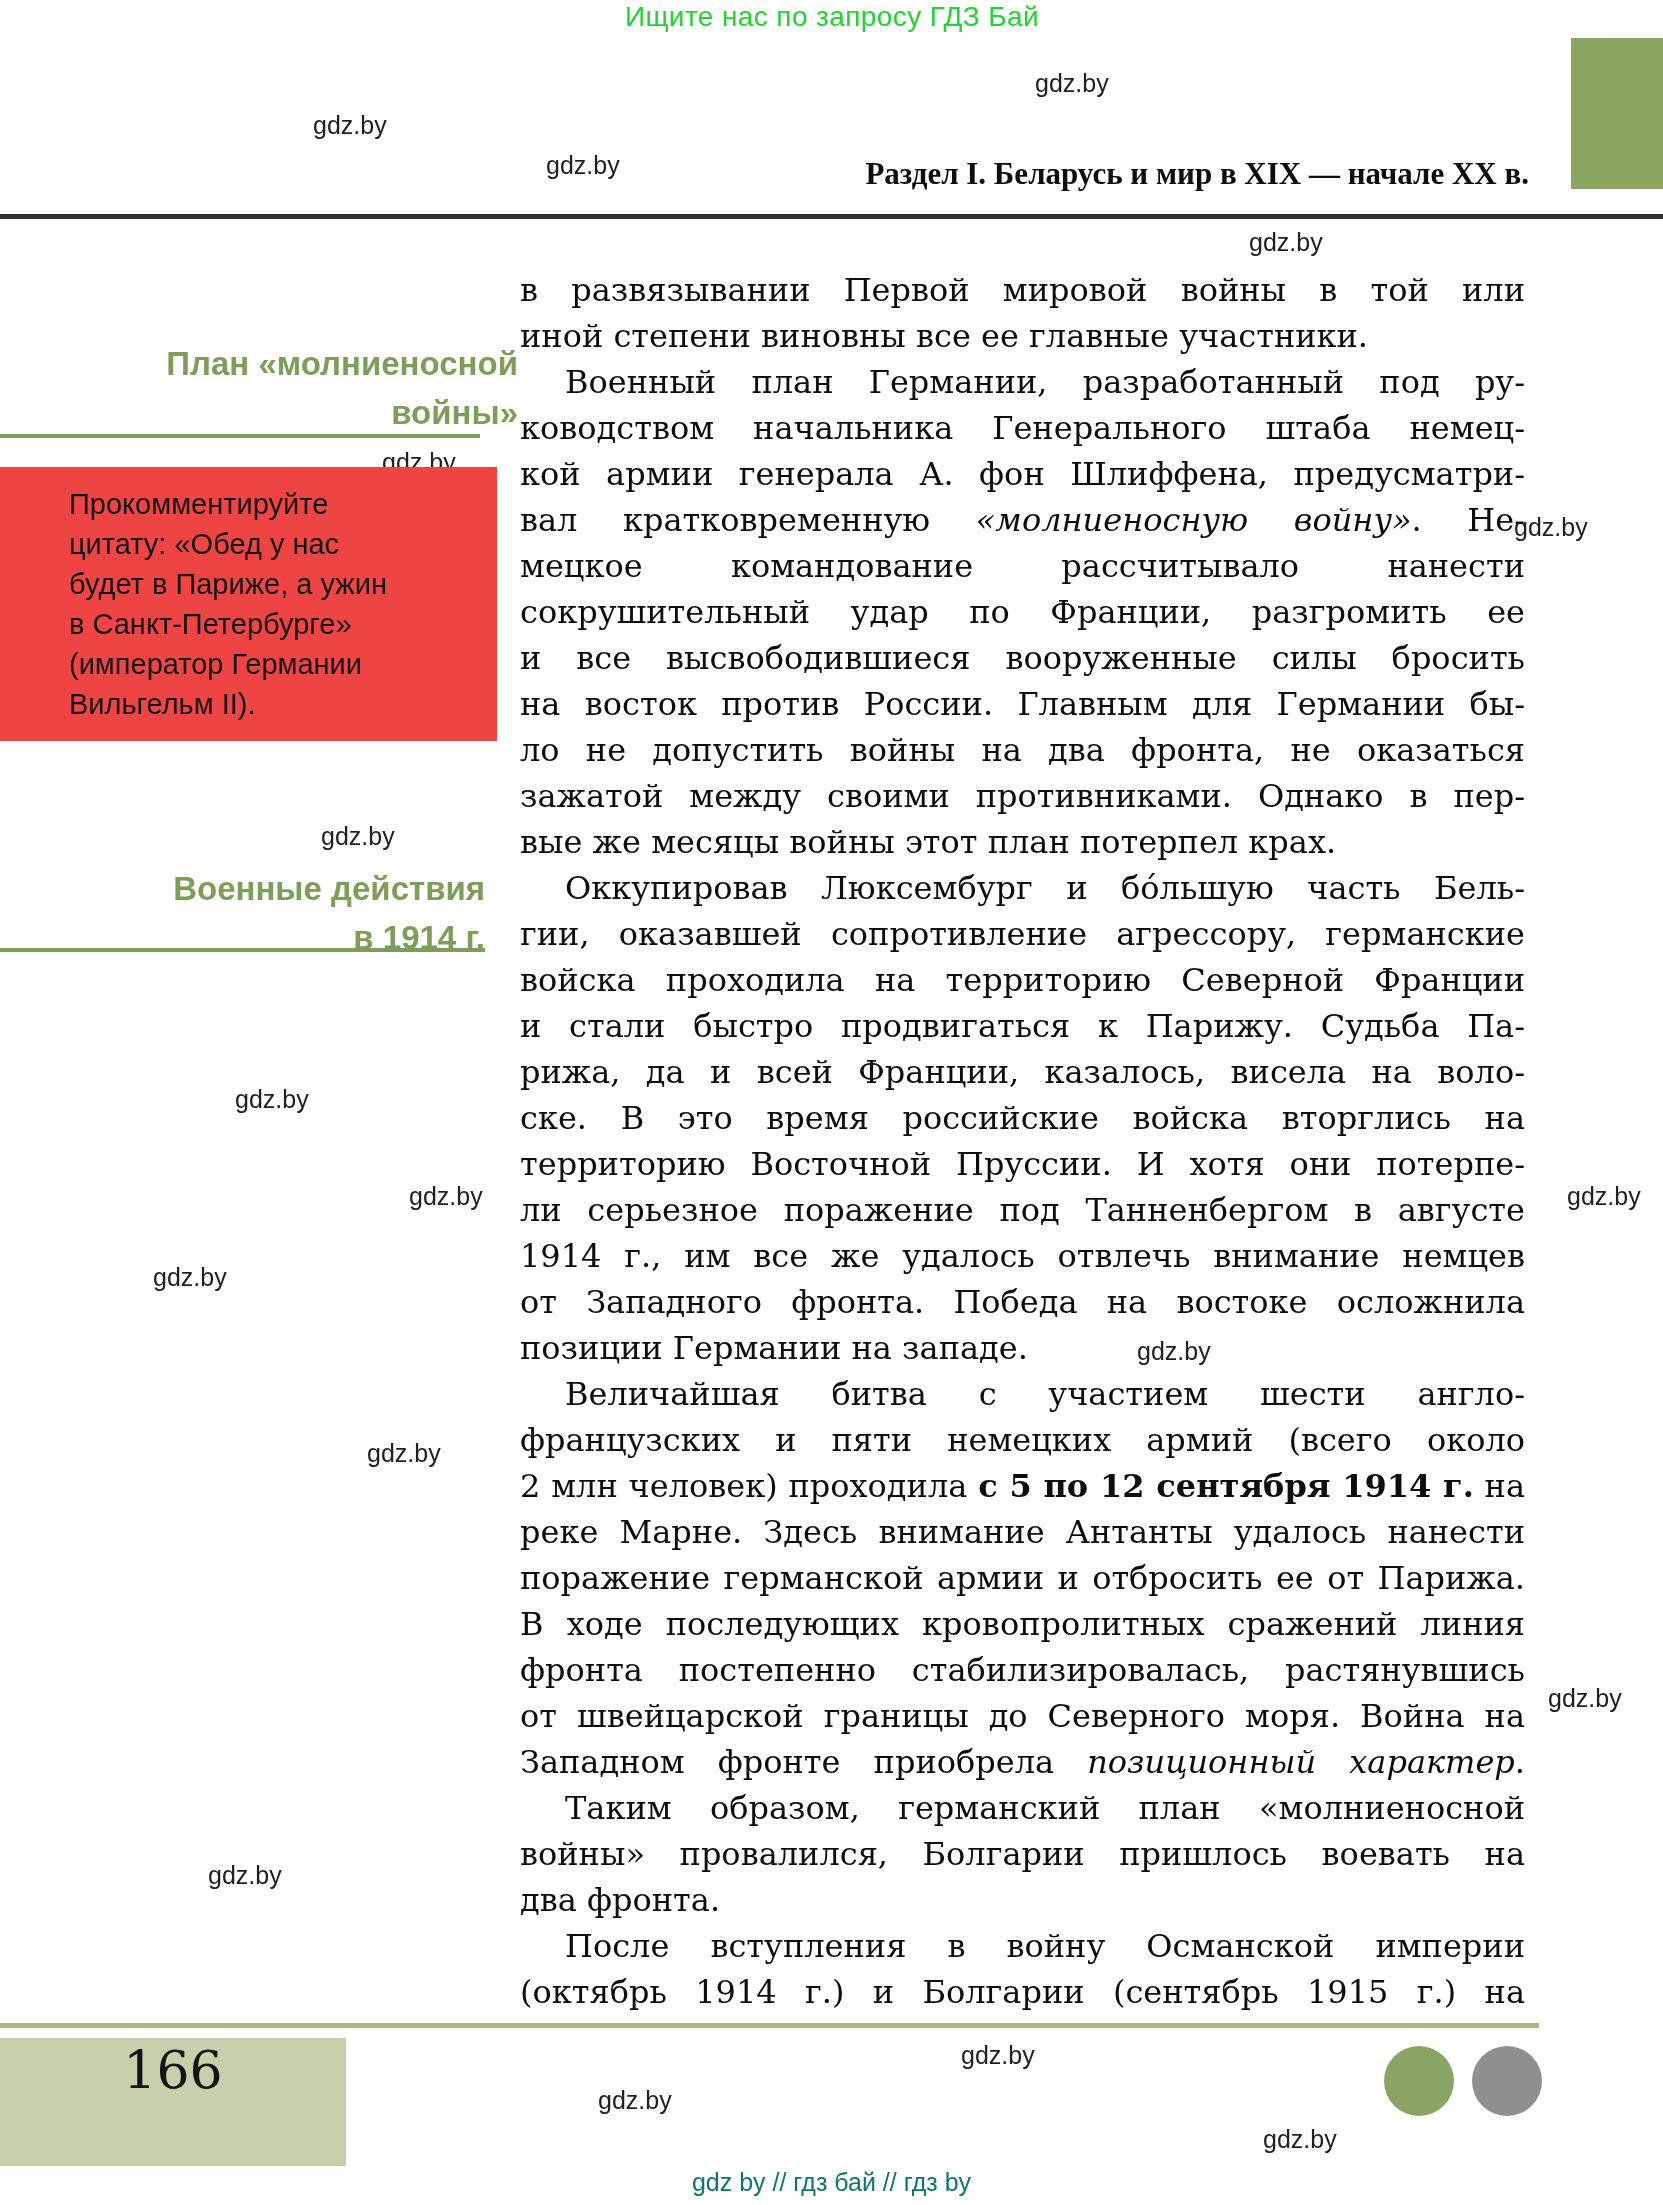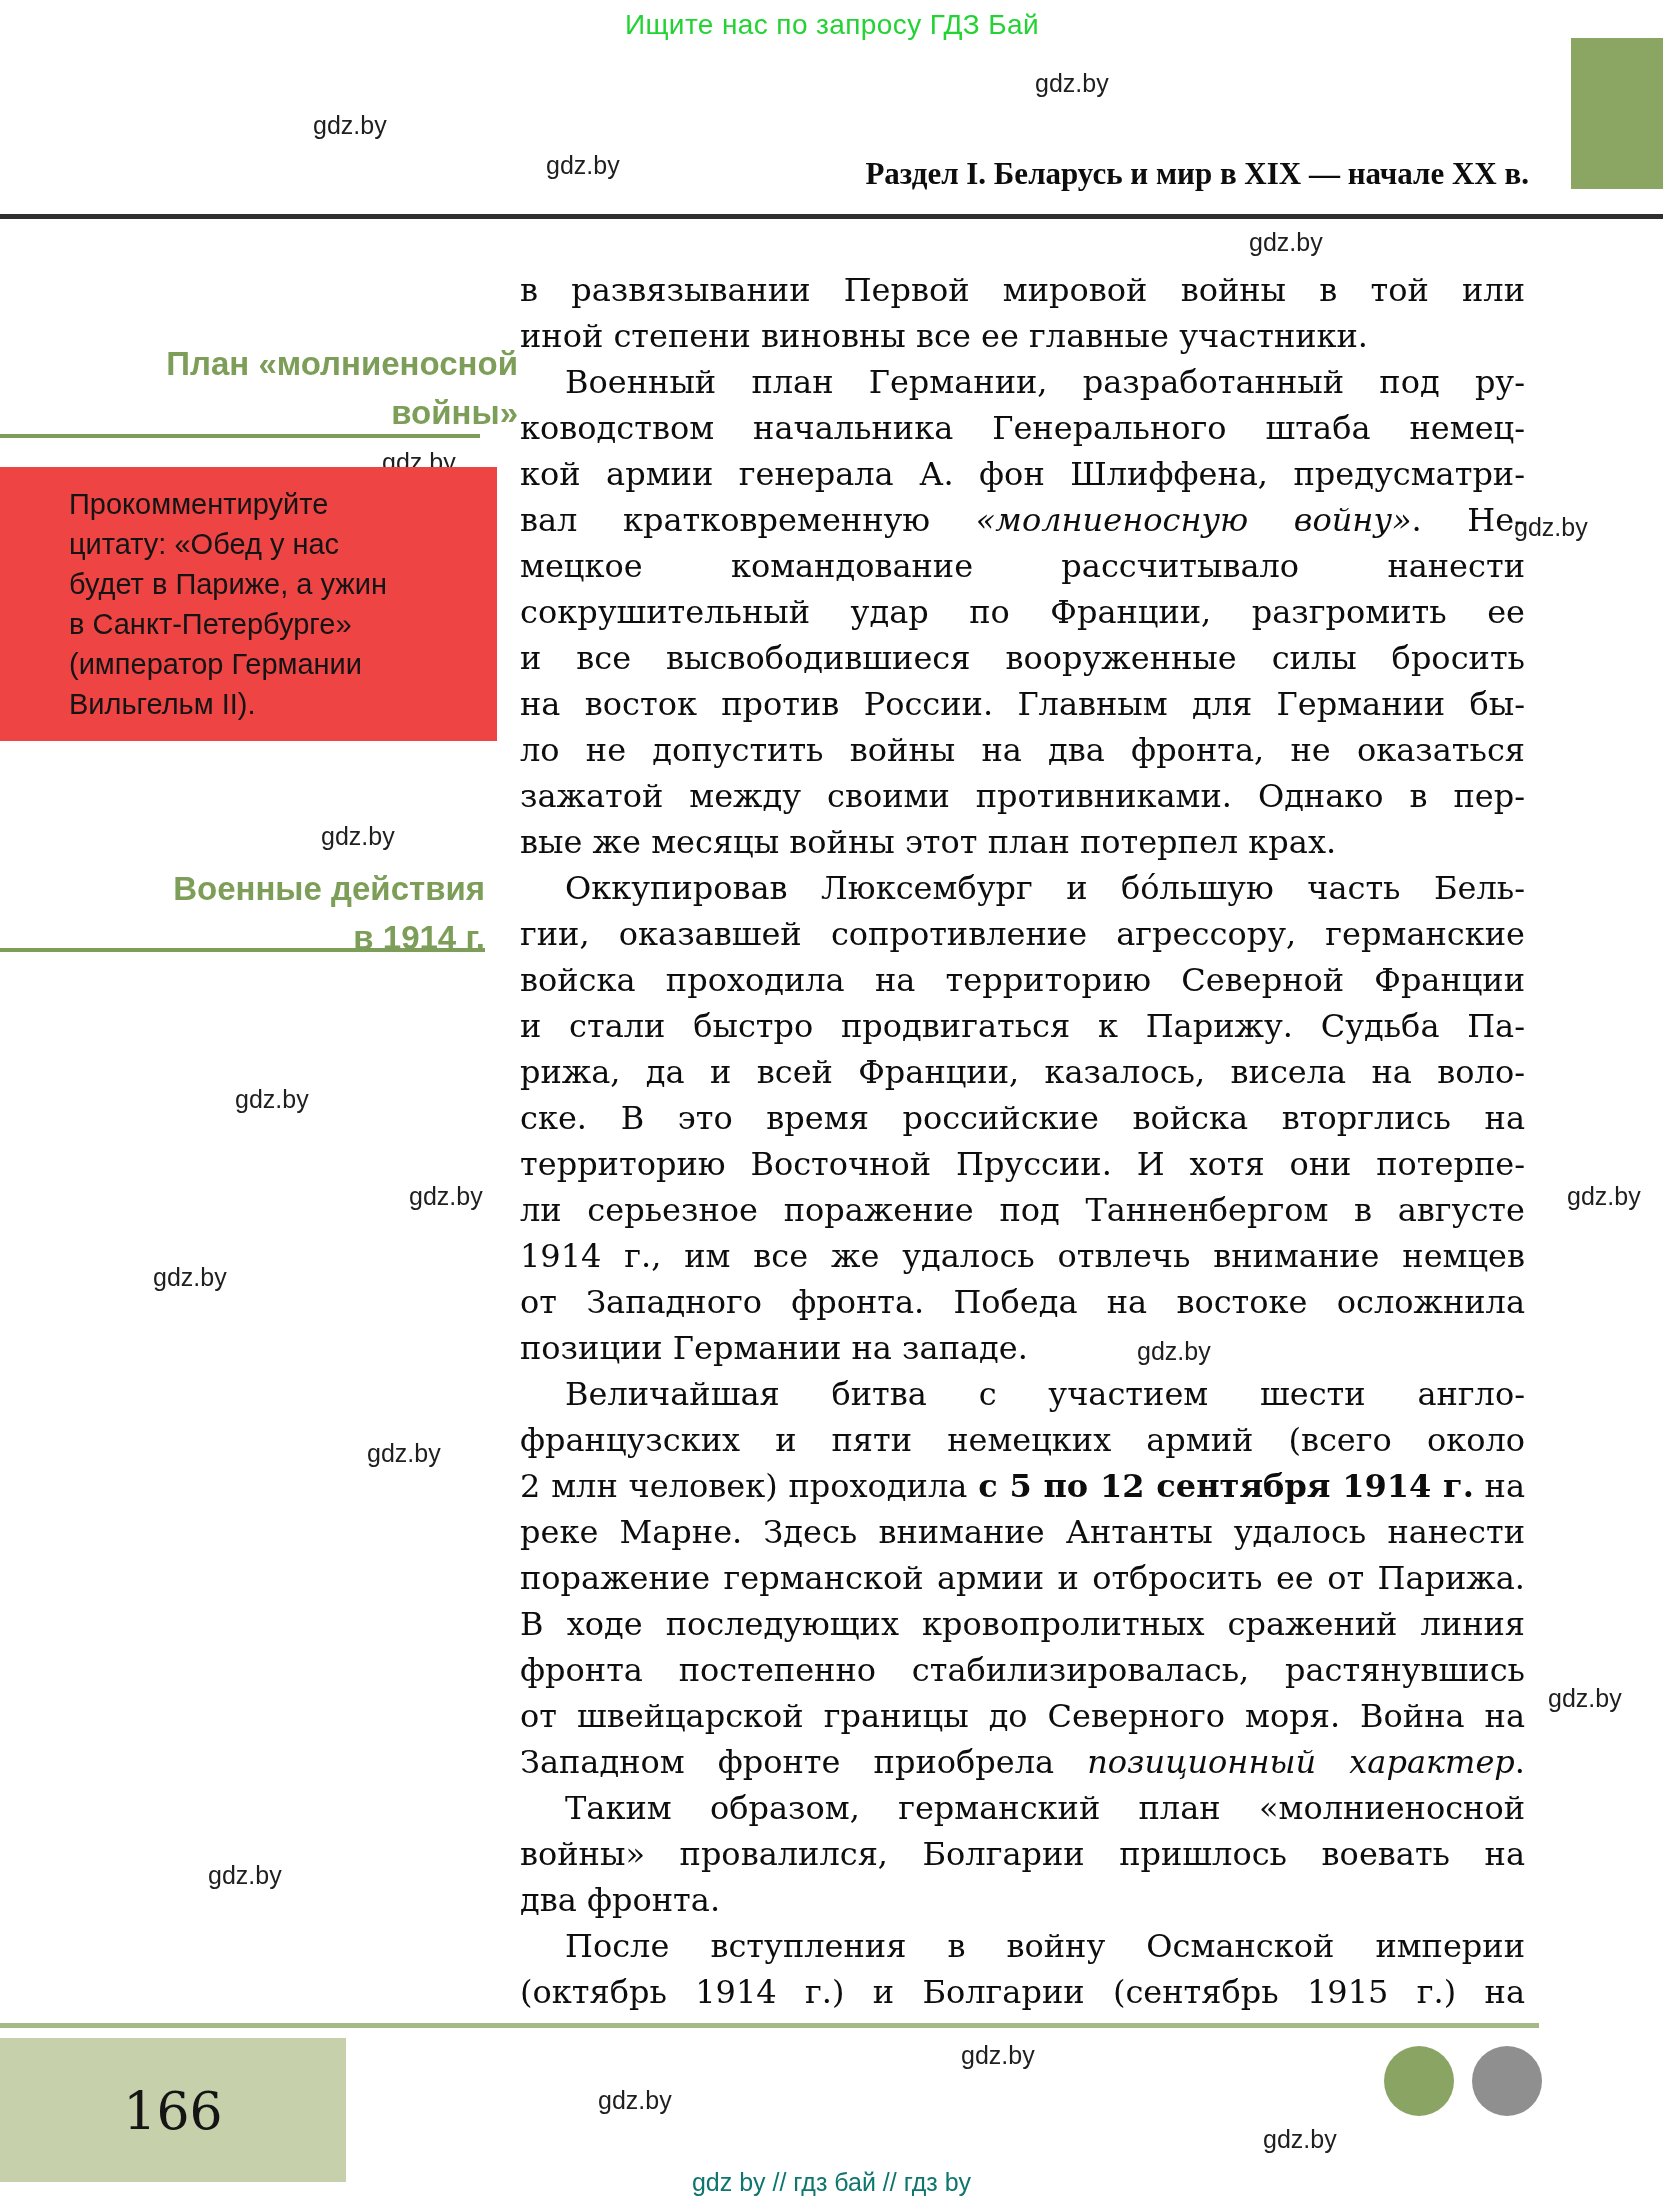--- a/index.html
+++ b/index.html
@@ -4,21 +4,21 @@
 <style>
   html,body{margin:0;padding:0;background:#e8e8e8;}
   .page{
     position:relative;width:1664px;height:2205px;margin:0 auto;
     background:#ffffff;overflow:hidden;
     font-family:"Liberation Sans",sans-serif;color:#111;
   }
   .abs{position:absolute;}
   
   .promo{
-    left:0;top:9px;width:100%;text-align:center;
+    left:0;top:1px;width:100%;text-align:center;
     font-size:28px;color:#23d334;letter-spacing:0.4px;
   }
   .corner-rect{left:1571px;top:38px;width:93px;height:151px;background:#8ba563;}
   .section-title{
     left:0;top:156px;width:1529px;text-align:right;
     font-size:31px;font-weight:bold;color:#0d0d0d;font-family:Liberation Serif, serif;
   }
   .header-rule{left:0;top:214px;width:1664px;height:5px;background:#2f2f2f;}
   
   .wm{
@@ -53,22 +53,22 @@
     height:46px;line-height:46px;white-space:nowrap;
     text-align:justify;text-align-last:justify;overflow:visible;
   }
   .tl.pend{text-align-last:left;}
   .tl.ind{text-indent:45px;}
   .seg-i{font-style:italic;}
   .seg-b{font-weight:bold;}
   
   .footer-rule{left:0;top:2023px;width:1539px;height:5px;background:#a6b788;}
   .page-box{
-    left:0;top:2038px;width:346px;height:144px;background:#c6d1ac;
-    display:flex;align-items:center;justify-content:center;
+    left:0;top:2038px;width:346px;height:128px;background:#c6d1ac;
+    display:flex;justify-content:center;
   }
   .page-num{
     font-family:"DejaVu Serif","Liberation Serif",serif;
     font-size:52px;color:#151515;padding-top:1.7px;
   }
   .dot{width:70px;height:70px;border-radius:50%;}
   .dot-green{left:1384px;top:2046px;background:#8aa563;}
   .dot-gray{left:1472px;top:2046px;background:#8f8f8f;}
 </style>
 </head>

